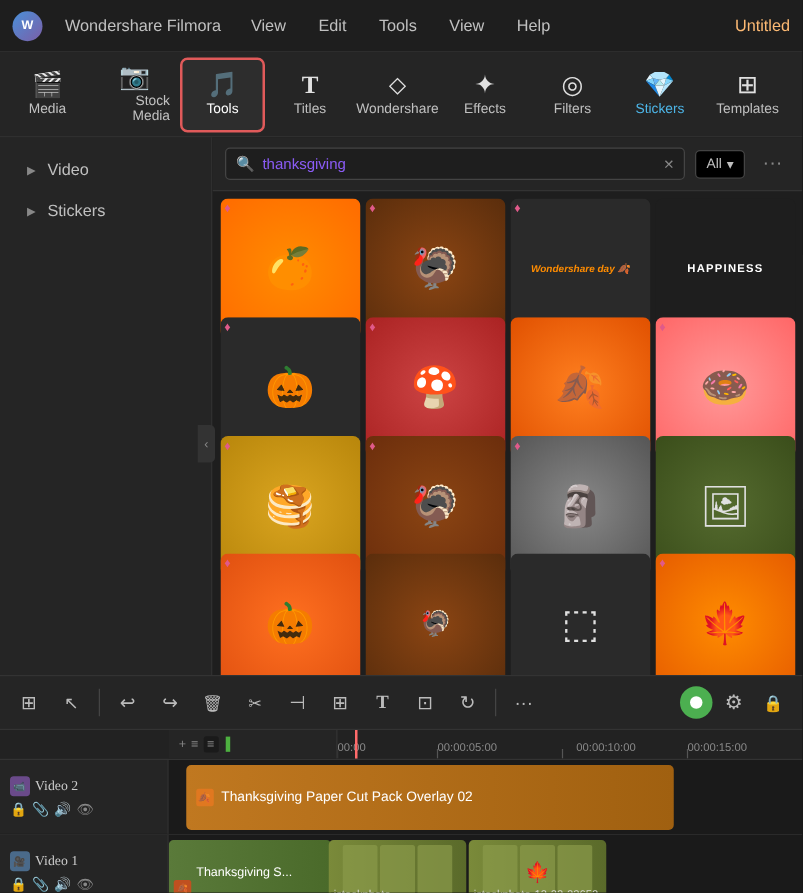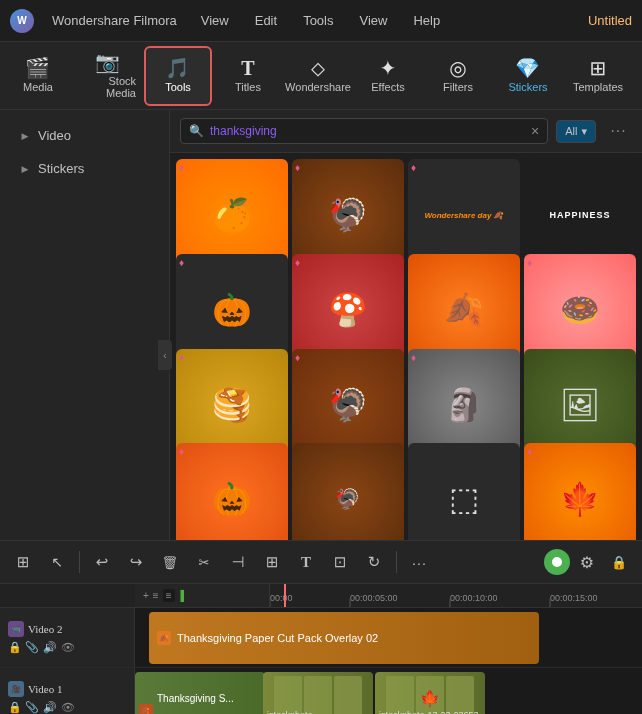--- a/index.html
+++ b/index.html
@@ -184,21 +184,21 @@
       background: none;
       border: none;
       outline: none;
       color: #8b5cf6;
       font-size: 12px;
       flex: 1;
     }
     .search-icon { color: #888; font-size: 12px; }
     .clear-icon { color: #888; font-size: 14px; cursor: pointer; }
     .filter-btn {
-      background: #0c4a6e;
+      background: #000000;
       border: 1px solid #444;
       border-radius: 4px;
       color: #c0c0c0;
       font-size: 11px;
       padding: 4px 8px;
       cursor: pointer;
       display: flex;
       align-items: center;
       gap: 4px;
     }
@@ -724,21 +724,21 @@
   <div id="timeline-ruler">
     <div style="width:135px; min-width:135px; height:100%; background:#252525; border-right:1px solid #333; display:flex; align-items:center; padding-left:8px; gap:4px;">
       <span style="font-size:10px; color:#888;">+</span>
       <span style="font-size:10px; color:#888;">≡</span>
       <span style="font-size:10px; color:#888; background:#1a1a1a; padding:1px 3px; border-radius:2px;">≡</span>
       <span style="font-size:10px; color:#4db040; margin-left:2px;">▌</span>
     </div>
     <div style="position:relative; flex:1; height:100%;">
       <span class="ruler-mark" style="left:0px;">00:00</span>
       <span class="ruler-mark" style="left:80px;">00:00:05:00</span>
-      <span class="ruler-mark" style="left:180px;">00:00:10:00</span>
+      <span class="ruler-mark" style="left:191px;">00:00:10:00</span>
       <span class="ruler-mark" style="left:280px;">00:00:15:00</span>
 
       <div class="playhead-line" style="left:14px;"></div>
 
       <div style="position:absolute; bottom:0; left:0; right:0; height:8px; display:flex; overflow:hidden;">
         <svg width="100%" height="8">
           <line x1="0" y1="0" x2="0" y2="8" stroke="#555" stroke-width="1"></line>
           <line x1="80" y1="0" x2="80" y2="8" stroke="#555" stroke-width="1"></line>
           <line x1="180" y1="0" x2="180" y2="8" stroke="#555" stroke-width="1"></line>
           <line x1="280" y1="0" x2="280" y2="8" stroke="#555" stroke-width="1"></line>

